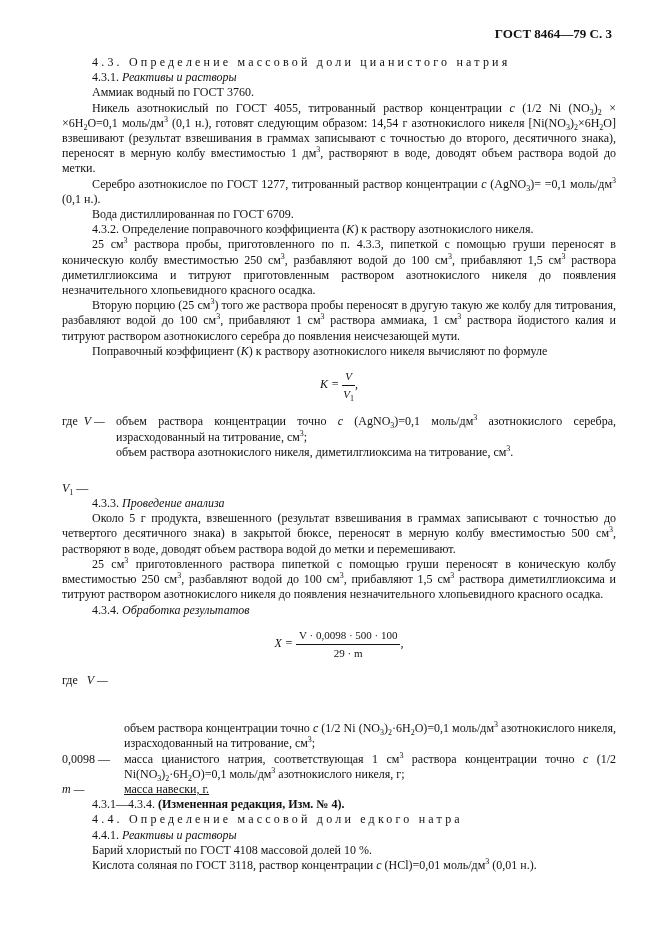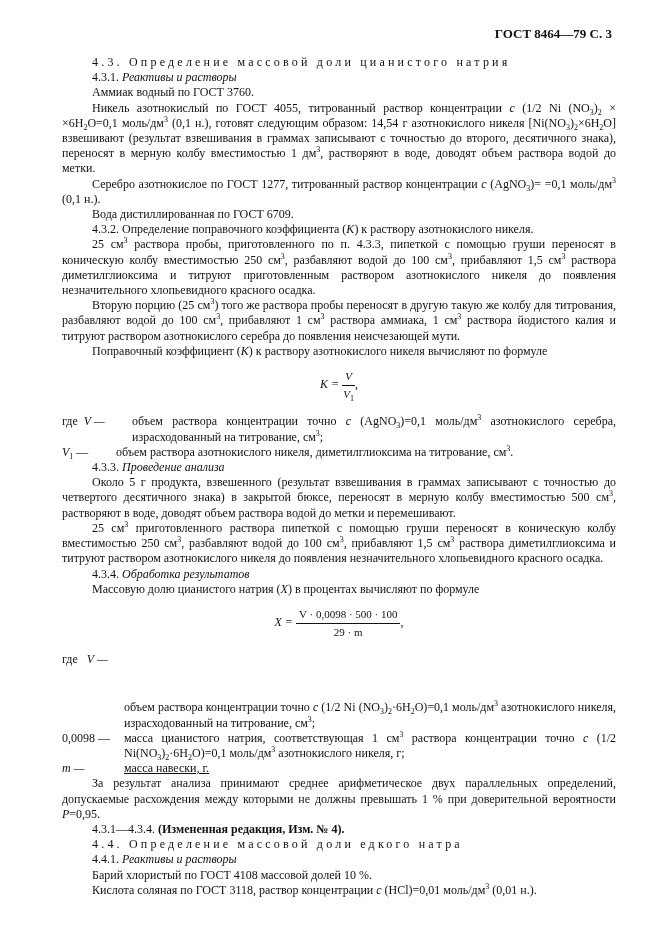--- a/index.html
+++ b/index.html
@@ -43,32 +43,31 @@
     <div class="formula">
       <i>K =</i>
       <span class="frac">
         <i class="num-part">V</i>
         <span class="den-part"><i>V</i><sub>1</sub></span>
       </span><span>,</span>
     </div>
 
     <div class="where">
       <span class="term" style="width:50px;"><span>где</span>&nbsp;&nbsp;<i>V —</i></span>
-      <span class="def" style="padding-left:4px;margin-left:16px;"><span>объем раствора концентрации точно</span> <i>c</i> <span>(AgNO</span><sub>3</sub><span>)=0,1 моль/дм</span><sup>3</sup><span> азотнокислого серебра, израсходованный на титрование, см</span><sup>3</sup><span>;</span></span>
+      <span class="def" style="padding-left:4px;"><span>объем раствора концентрации точно</span> <i>c</i> <span>(AgNO</span><sub>3</sub><span>)=0,1 моль/дм</span><sup>3</sup><span> азотнокислого серебра, израсходованный на титрование, см</span><sup>3</sup><span>;</span></span>
     </div>
     <div class="where">
-      <span class="term" style="width:50px;"><i>V</i><sub>1</sub><span> —</span></span>
+      <span class="term" style="width:50px;margin-top:36px;"><i>V</i><sub>1</sub><span> —</span></span>
       <span class="def" style="padding-left:4px;"><span>объем раствора азотнокислого никеля, диметилглиоксима на титрование, см</span><sup>3</sup><span>.</span></span>
     </div>
 
     <p class="p"><span>4.3.3.</span> <i>Проведение анализа</i></p>
     <p class="p"><span>Около 5 г продукта, взвешенного (результат взвешивания в граммах записывают с точностью до четвертого десятичного знака) в закрытой бюксе, переносят в мерную колбу вместимостью 500 см</span><sup>3</sup><span>, растворяют в воде, доводят объем раствора водой до метки и перемешивают.</span></p>
     <p class="p"><span>25 см</span><sup>3</sup><span> приготовленного раствора пипеткой с помощью груши переносят в коническую колбу вместимостью 250 см</span><sup>3</sup><span>, разбавляют водой до 100 см</span><sup>3</sup><span>, прибавляют 1,5 см</span><sup>3</sup><span> раствора диметилглиоксима и титруют раствором азотнокислого никеля до появления незначительного хлопьевидного красного осадка.</span></p>
     <p class="p"><span>4.3.4.</span> <i>Обработка результатов</i></p>
-    <p class="p"><span>Массовую долю цианистого натрия (</span><i>X</i><span>) в процентах вычисляют по формуле</span></p>
 
     <div class="formula">
       <i>X =</i>
       <span class="frac">
         <span class="num-part">V · 0,0098 · 500 · 100</span>
         <span class="den-part">29 · m</span>
       </span><span>,</span>
     </div>
 
     <div class="where">
@@ -77,21 +76,20 @@
     </div>
     <div class="where">
       <span class="term" style="width:58px;">0,0098 —</span>
       <span class="def" style="padding-left:4px;"><span>масса цианистого натрия, соответствующая 1 см</span><sup>3</sup><span> раствора концентрации точно</span> <i>c</i> <span>(1/2 Ni(NO</span><sub>3</sub><span>)</span><sub>2</sub><span>·6H</span><sub>2</sub><span>O)=0,1 моль/дм</span><sup>3</sup><span> азотнокислого никеля, г;</span></span>
     </div>
     <div class="where">
       <span class="term" style="width:58px;"><i>m —</i></span>
       <span class="def" style="padding-left:4px;text-decoration:underline;">масса навески, г.</span>
     </div>
 
-    <p class="p"><span>За результат анализа принимают среднее арифметическое двух параллельных определений, допускаемые расхождения между которыми не должны превышать 1 % при доверительной вероятности</span> <i>P</i><span>=0,95.</span></p>
     <p class="p"><span>4.3.1—4.3.4.</span> <b>(Измененная редакция, Изм. № 4).</b></p>
 
     <p class="p spaced">4.4. Определение массовой доли едкого натра</p>
     <p class="p"><span>4.4.1.</span> <i>Реактивы и растворы</i></p>
     <p class="p">Барий хлористый по ГОСТ 4108 массовой долей 10 %.</p>
     <p class="p"><span>Кислота соляная по ГОСТ 3118, раствор концентрации</span> <i>c</i> <span>(HCl)=0,01 моль/дм</span><sup>3</sup><span> (0,01 н.).</span></p>
 
   </div>
 </div>
 

